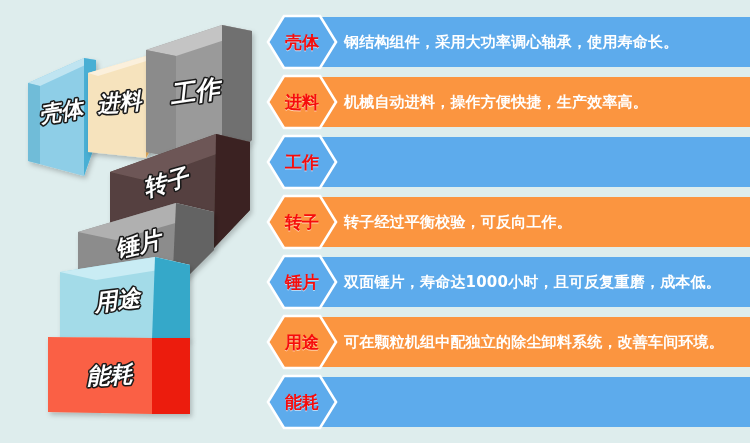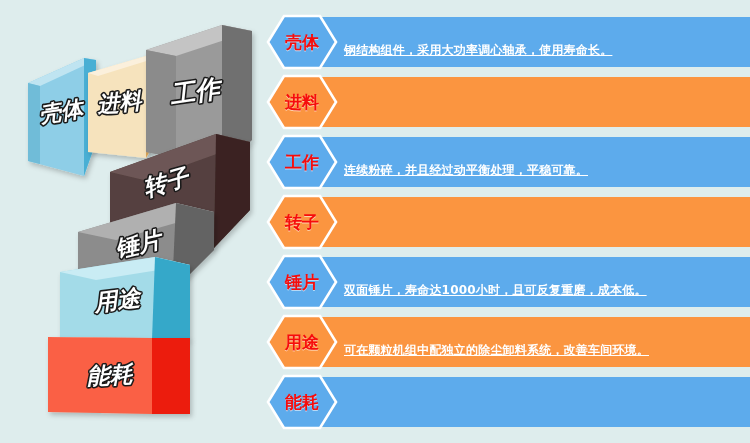--- a/index.html
+++ b/index.html
@@ -41,29 +41,28 @@
     display:flex;align-items:center;justify-content:center;
     font-family:"DejaVu Sans","Liberation Sans",sans-serif;
     font-size:17px;font-weight:bold;
     color:#f60c0c;
     letter-spacing:0px;
     text-shadow:0 1px 0 rgba(255,255,255,.55);
     pointer-events:none;
   }
 
   .desc{
-    position:absolute;left:344px;right:6px;top:8px;height:60px;
+    position:absolute;left:344px;right:6px;top:0;height:60px;
     display:flex;align-items:center;
     color:#ffffff;
     font-family:"DejaVu Sans","Liberation Sans",sans-serif;
-    font-size:12px;
+    font-size:15px;
     font-weight:bold;
     letter-spacing:.2px;
     white-space:nowrap;
-    text-decoration:underline;
   }
 </style>
 </head>
 <body>
 
 <div id="stage">
 
   <div id="blocks">
     <svg width="268" height="443" viewBox="0 0 268 443" xmlns="http://www.w3.org/2000/svg">
       <defs>
@@ -139,41 +138,42 @@
     </div>
 
     <div class="row" style="top:72px">
       <div class="bar bar-orange"></div>
       <div class="hexwrap">
         <svg width="72" height="60" viewBox="0 0 72 60">
           <polygon points="18,4 54,4 70,30 54,56 18,56 2,30" fill="#fb9540" stroke="#ffffff" stroke-width="2.6"></polygon>
         </svg>
       </div>
       <div class="hextext">进料</div>
+      <div class="desc">机械自动进料，操作方便快捷，生产效率高。</div>
     </div>
 
     <div class="row" style="top:132px">
       <div class="bar bar-blue"></div>
       <div class="hexwrap">
         <svg width="72" height="60" viewBox="0 0 72 60">
           <polygon points="18,4 54,4 70,30 54,56 18,56 2,30" fill="#5dabec" stroke="#ffffff" stroke-width="2.6"></polygon>
         </svg>
       </div>
       <div class="hextext">工作</div>
-      <div class="desc">连续粉碎，并且经过动平衡处理，平稳可靠。</div>
     </div>
 
     <div class="row" style="top:192px">
       <div class="bar bar-orange"></div>
       <div class="hexwrap">
         <svg width="72" height="60" viewBox="0 0 72 60">
           <polygon points="18,4 54,4 70,30 54,56 18,56 2,30" fill="#fb9540" stroke="#ffffff" stroke-width="2.6"></polygon>
         </svg>
       </div>
       <div class="hextext">转子</div>
+      <div class="desc">转子经过平衡校验，可反向工作。</div>
     </div>
 
     <div class="row" style="top:252px">
       <div class="bar bar-blue"></div>
       <div class="hexwrap">
         <svg width="72" height="60" viewBox="0 0 72 60">
           <polygon points="18,4 54,4 70,30 54,56 18,56 2,30" fill="#5dabec" stroke="#ffffff" stroke-width="2.6"></polygon>
         </svg>
       </div>
       <div class="hextext">锤片</div>

